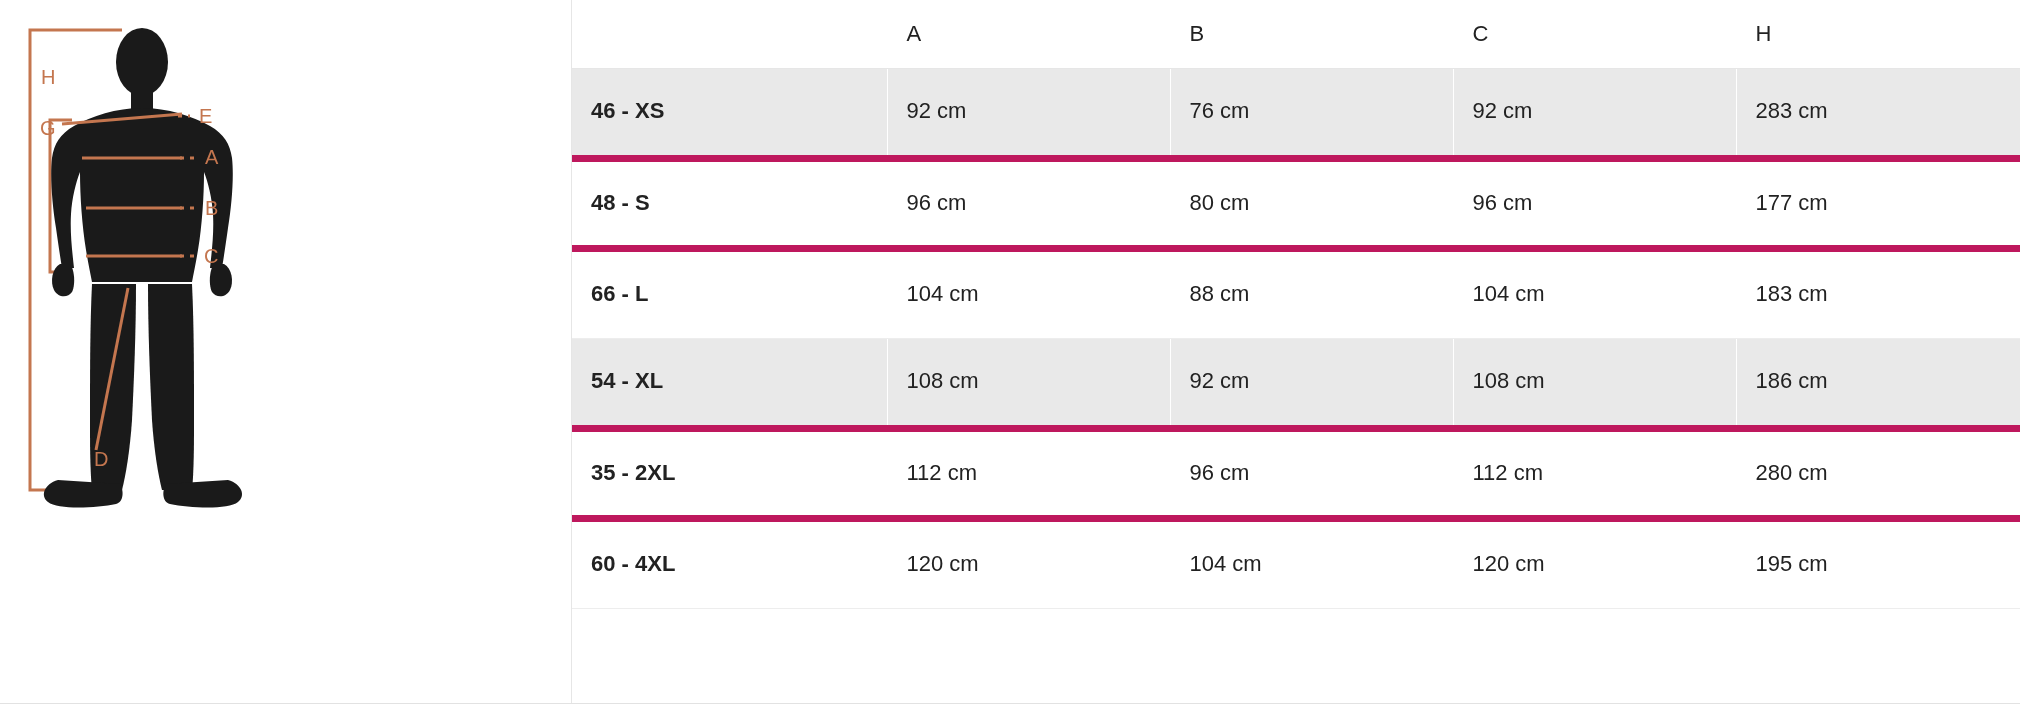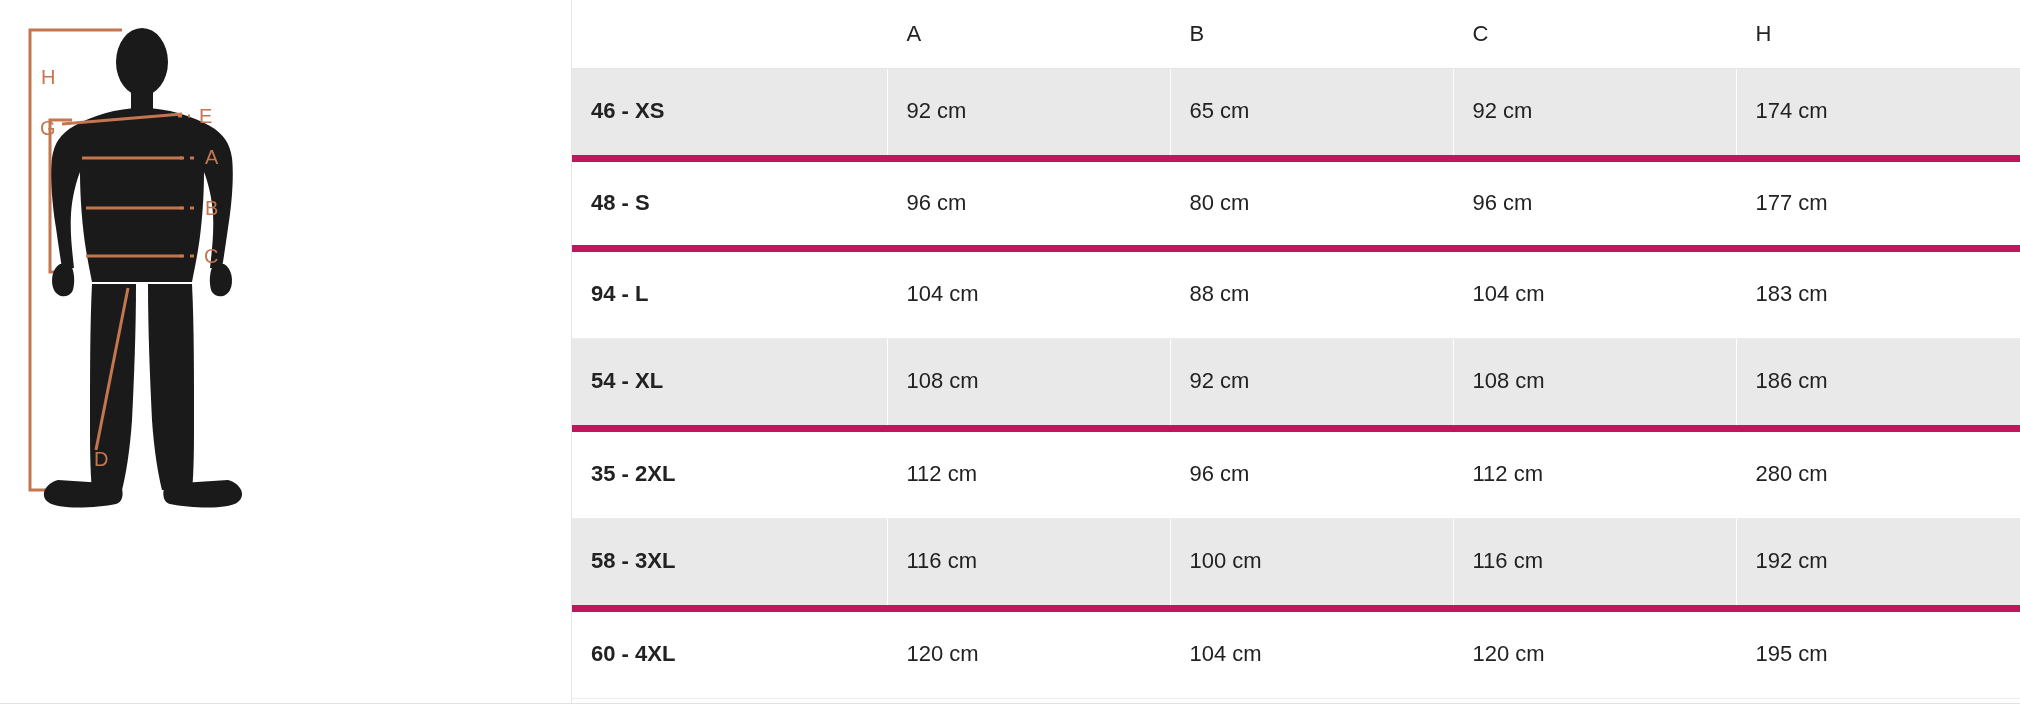--- a/index.html
+++ b/index.html
@@ -222,59 +222,52 @@
           <th>A</th>
           <th>B</th>
           <th>C</th>
           <th>H</th>
         </tr>
       </thead>
       <tbody>
         <tr class="odd">
           <td class="size-cell">46 - XS</td>
           <td>92 cm</td>
-          <td>65 cm</td>
+          <td>76 cm</td>
           <td>92 cm</td>
-          <td>174 cm</td>
+          <td>283 cm</td>
         </tr>
         <tr class="even">
           <td class="size-cell">48 - S</td>
           <td>96 cm</td>
           <td>80 cm</td>
           <td>96 cm</td>
           <td>177 cm</td>
         </tr>
         <tr class="even">
-          <td class="size-cell">94 - L</td>
+          <td class="size-cell">66 - L</td>
           <td>104 cm</td>
           <td>88 cm</td>
           <td>104 cm</td>
           <td>183 cm</td>
         </tr>
         <tr class="odd">
           <td class="size-cell">54 - XL</td>
           <td>108 cm</td>
           <td>92 cm</td>
           <td>108 cm</td>
           <td>186 cm</td>
         </tr>
         <tr class="even">
           <td class="size-cell">35 - 2XL</td>
           <td>112 cm</td>
           <td>96 cm</td>
           <td>112 cm</td>
           <td>280 cm</td>
         </tr>
-        <tr class="odd">
-          <td class="size-cell">58 - 3XL</td>
-          <td>116 cm</td>
-          <td>100 cm</td>
-          <td>116 cm</td>
-          <td>192 cm</td>
-        </tr>
         <tr class="even">
           <td class="size-cell">60 - 4XL</td>
           <td>120 cm</td>
           <td>104 cm</td>
           <td>120 cm</td>
           <td>195 cm</td>
         </tr>
       </tbody>
     </table>
   </div>

